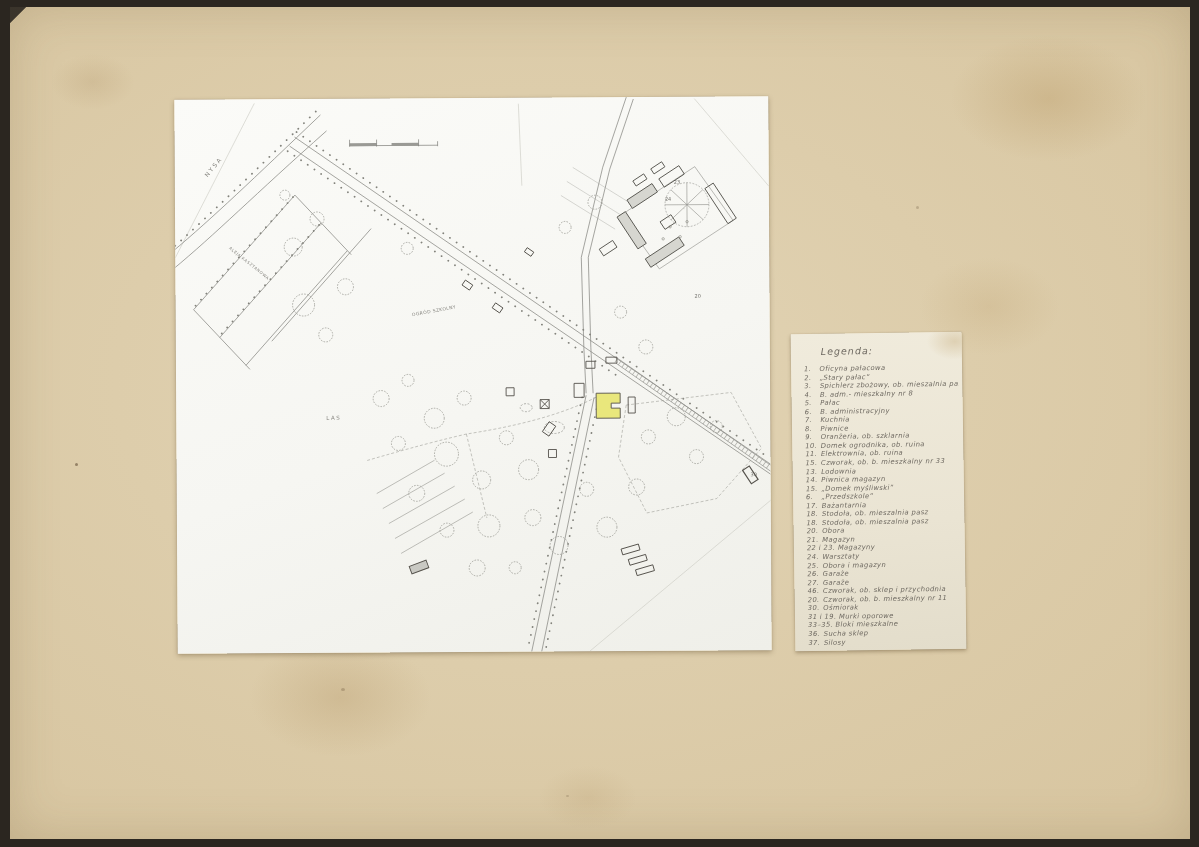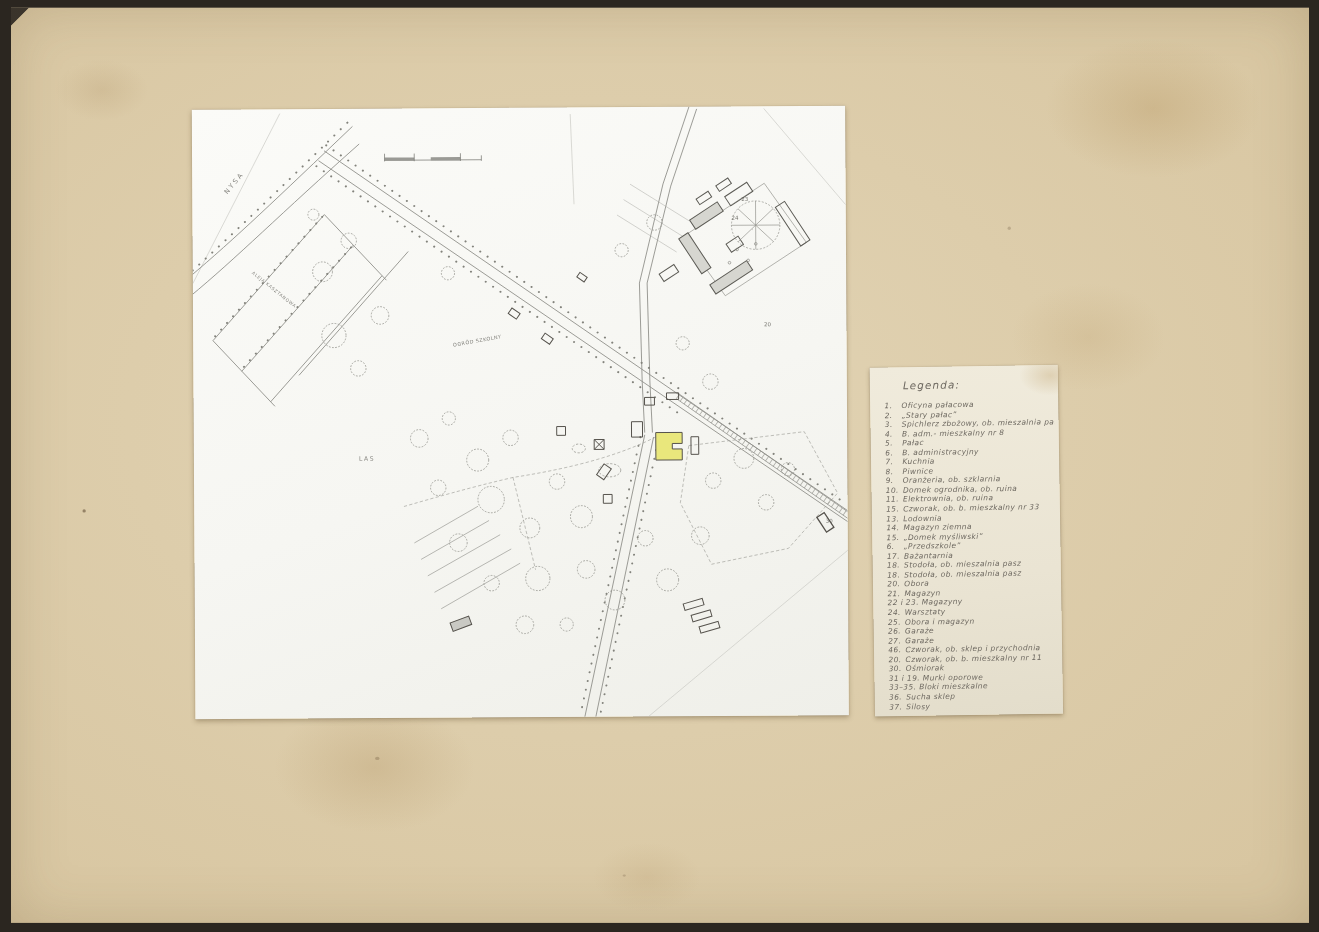--- a/index.html
+++ b/index.html
@@ -270,21 +270,21 @@
           <div class="legend-line"><span class="lno">4.</span><span> B. adm.- mieszkalny nr 8</span></div>
           <div class="legend-line"><span class="lno">5.</span><span> Pałac</span></div>
           <div class="legend-line"><span class="lno">6.</span><span> B. administracyjny</span></div>
           <div class="legend-line"><span class="lno">7.</span><span> Kuchnia</span></div>
           <div class="legend-line"><span class="lno">8.</span><span> Piwnice</span></div>
           <div class="legend-line"><span class="lno">9.</span><span> Oranżeria, ob. szklarnia</span></div>
           <div class="legend-line"><span class="lno">10.</span><span> Domek ogrodnika, ob. ruina</span></div>
           <div class="legend-line"><span class="lno">11.</span><span> Elektrownia, ob. ruina</span></div>
           <div class="legend-line"><span class="lno">15.</span><span> Czworak, ob. b. mieszkalny nr 33</span></div>
           <div class="legend-line"><span class="lno">13.</span><span> Lodownia</span></div>
-          <div class="legend-line"><span class="lno">14.</span><span> Magazyn ziemna</span></div>
+          <div class="legend-line"><span class="lno">14.</span><span> Piwnica magazyn</span></div>
           <div class="legend-line"><span class="lno">15.</span><span> „Domek myśliwski”</span></div>
           <div class="legend-line"><span class="lno">6.</span><span> „Przedszkole”</span></div>
           <div class="legend-line"><span class="lno">17.</span><span> Bażantarnia</span></div>
           <div class="legend-line"><span class="lno">18.</span><span> Stodoła, ob. mieszalnia pasz</span></div>
           <div class="legend-line"><span class="lno">18.</span><span> Stodoła, ob. mieszalnia pasz</span></div>
           <div class="legend-line"><span class="lno">20.</span><span> Obora</span></div>
           <div class="legend-line"><span class="lno">21.</span><span> Magazyn</span></div>
           <div class="legend-line"><span class="lno">22 i 23.</span><span> Magazyny</span></div>
           <div class="legend-line"><span class="lno">24.</span><span> Warsztaty</span></div>
           <div class="legend-line"><span class="lno">25.</span><span> Obora i magazyn</span></div>

